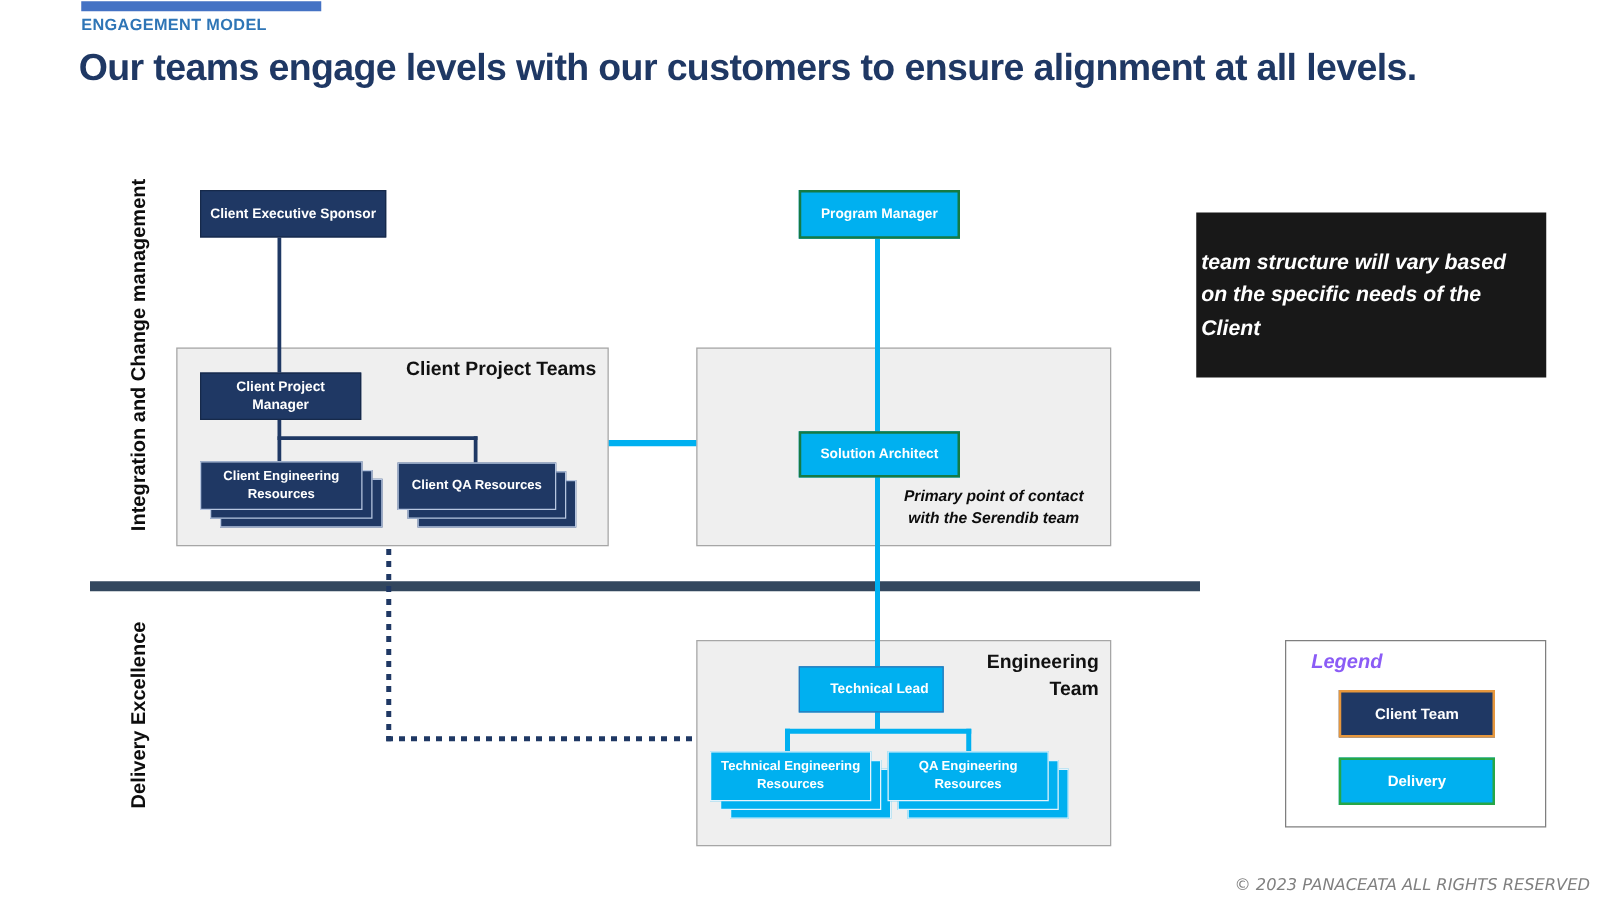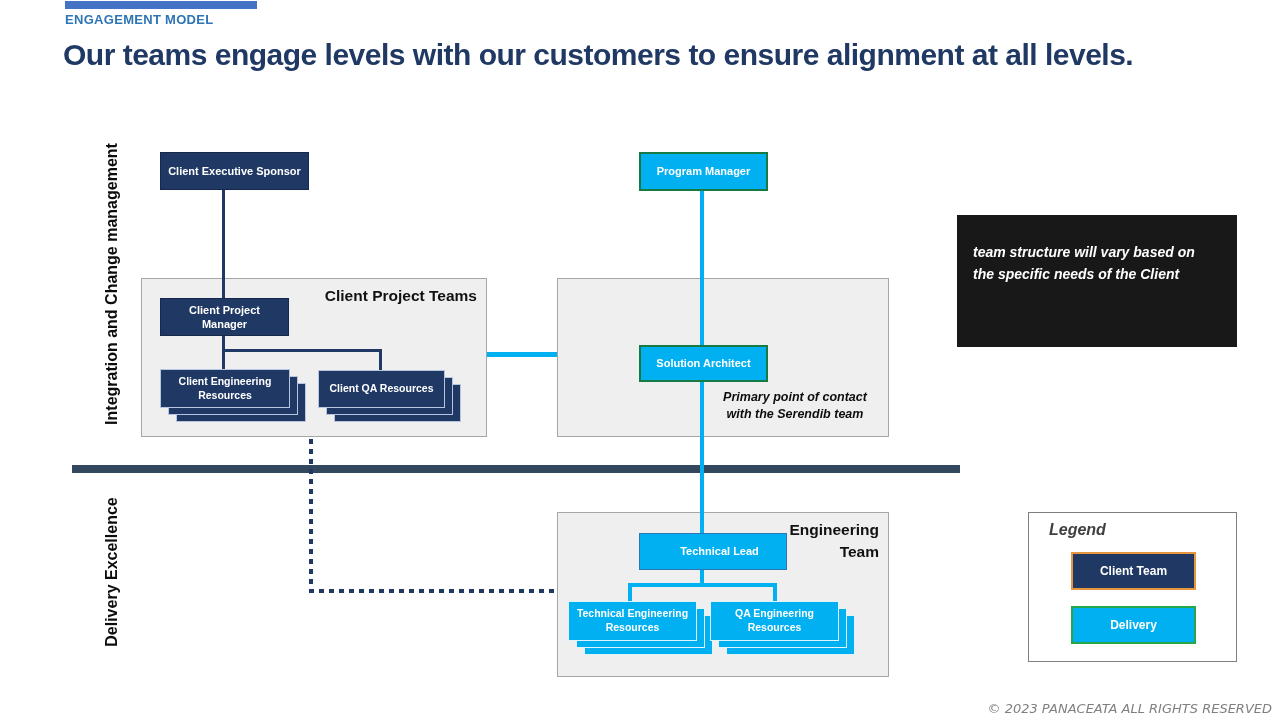--- a/index.html
+++ b/index.html
@@ -55,29 +55,29 @@
     background:repeating-linear-gradient(to right, var(--navy) 0 5px, transparent 5px 10px);
   }
   .separator { position:absolute; left:72px; top:465px; width:888px; height:8px;
     background:var(--separator); z-index:2; }
   .note {
     position:absolute; right:12px; top:110px; width:162px; text-align:center;
     font-style:italic; font-weight:bold; font-size:12.5px; color:#0d0d0d; line-height:1.35;
   }
   .callout {
     position:absolute; left:957px; top:170px; width:280px; height:132px; background:var(--callout_bg);
-    color:#fff; font-style:italic; font-weight:bold; font-size:14px; line-height:1.55;
-    padding:27px 30px 0 16px; z-index:1;margin-top:45px;
+    color:#fff; font-style:italic; font-weight:bold; font-size:17px; line-height:1.55;
+    padding:27px 30px 0 4px; z-index:1;
   }
   .legend {
     position:absolute; left:1028px; top:512px; width:209px; height:150px; background:#fff;
     border:1px solid #7f7f7f; z-index:1;
   }
   .legend-title { position:absolute; left:20px; top:8px; font-size:16px; font-weight:bold;
-    font-style:italic; color:#404040; }
+    font-style:italic; color:#8b5cf6; }
   .legend-swatch {
     position:absolute; left:42px; width:125px; height:38px; display:flex; align-items:center;
     justify-content:center; color:#fff; font-weight:bold; font-size:12px;
   }
   .legend-client { top:39px; background:var(--navy); border:2px solid var(--orange); }
   .legend-delivery { top:93px; background:var(--cyan); border:2px solid var(--green_bright); }
   .footer {
     position:absolute; right:8px; bottom:4px; font-size:13px; font-style:italic; color:#808080;
     font-family:"DejaVu Sans", sans-serif;
   }
@@ -148,21 +148,21 @@
     <div class="layer l2" style="width:127px; height:38px;"></div>
     <div class="layer l1" style="width:127px; height:38px;">
       <span>Client QA Resources</span>
     </div>
   </div>
 
   <div class="role role-cyan-green" style="left:639px; top:345px; width:129px; height:37px;">
     <span>Solution Architect</span>
   </div>
 
-  <div class="role role-cyan-blue" style="left:639px; top:533px; width:148px; height:37px;padding-left:17px;">
+  <div class="role role-cyan-blue" style="left:639px; top:533px; width:116px; height:37px;padding-left:17px;">
     <span>Technical Lead</span>
   </div>
 
   <div class="stack stack-cyan" style="left:568px; top:601px; width:145px; height:54px;">
     <div class="layer l3" style="width:129px; height:40px;"></div>
     <div class="layer l2" style="width:129px; height:40px;"></div>
     <div class="layer l1" style="width:129px; height:40px;">
       <span>Technical Engineering Resources</span>
     </div>
   </div>

